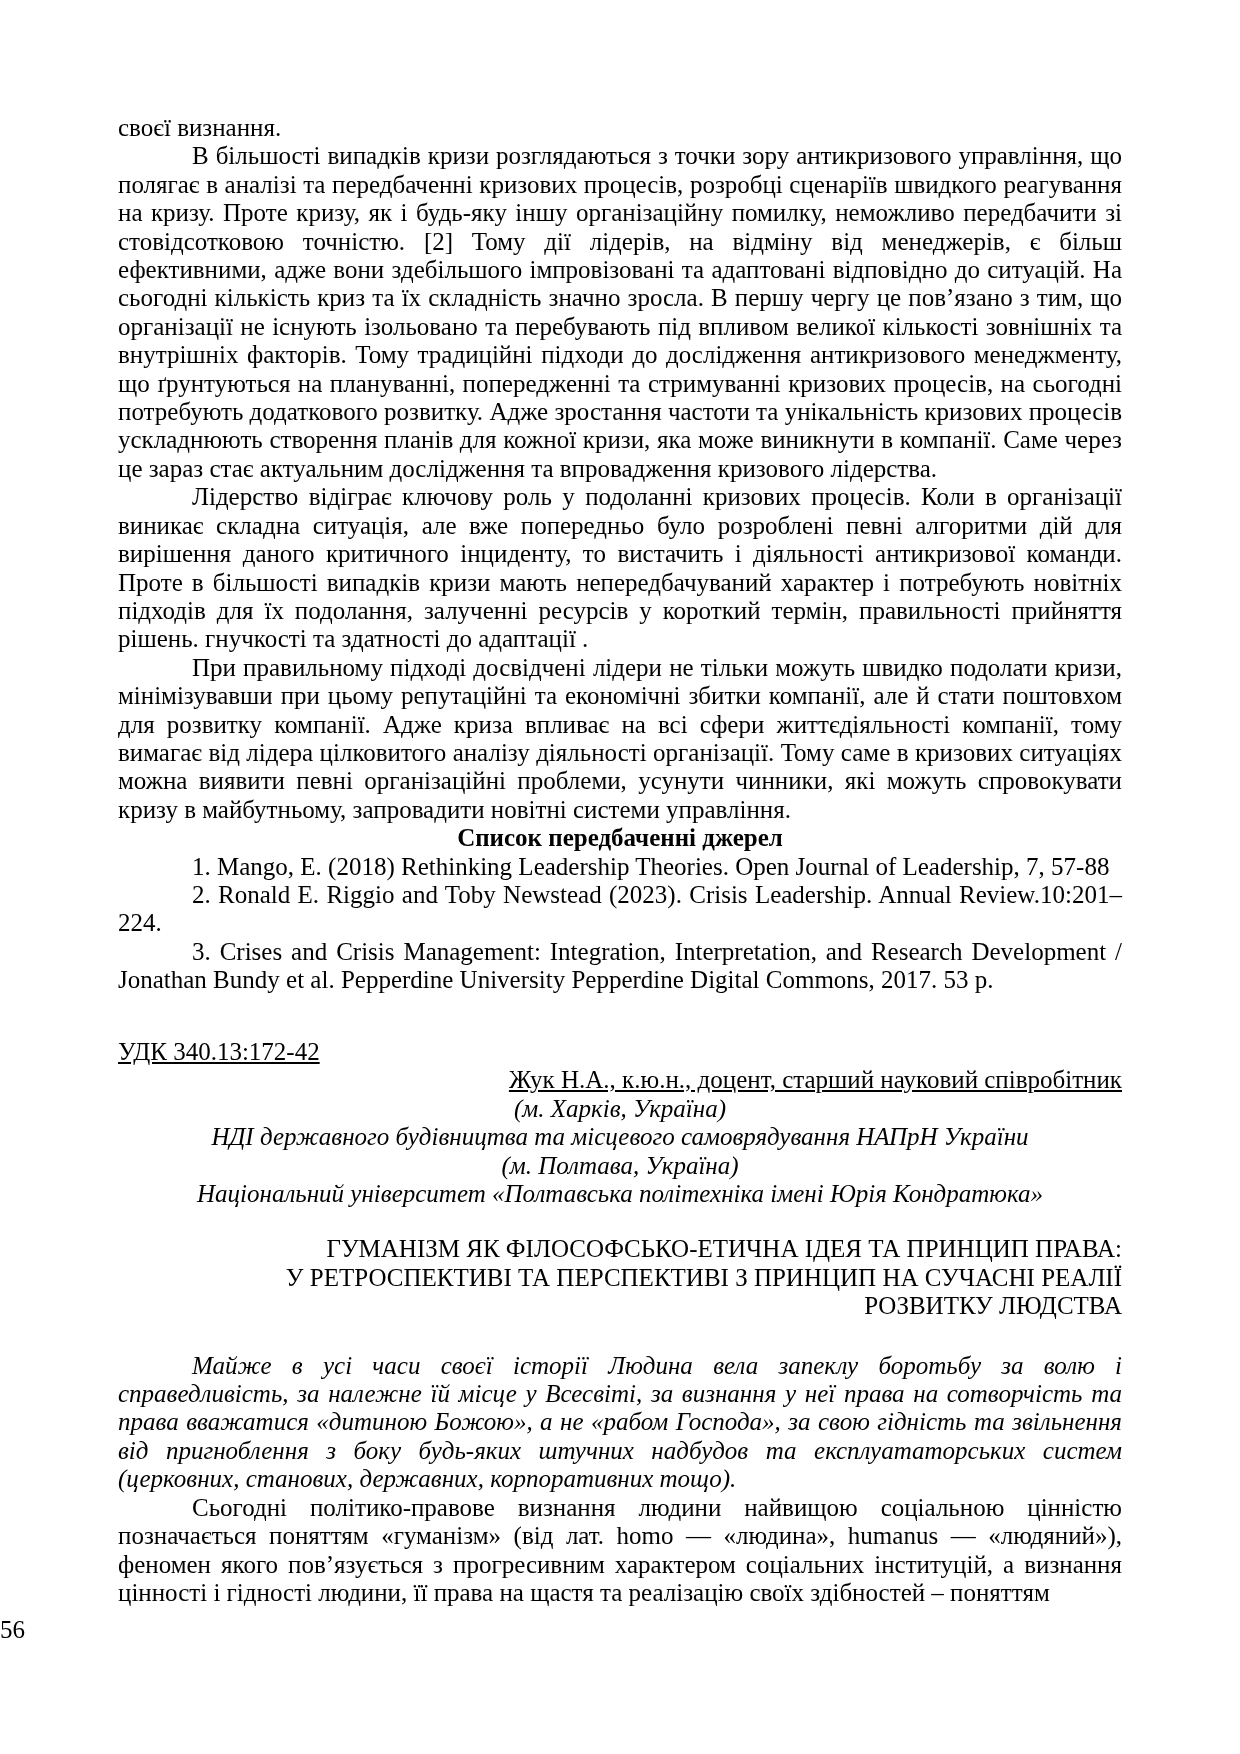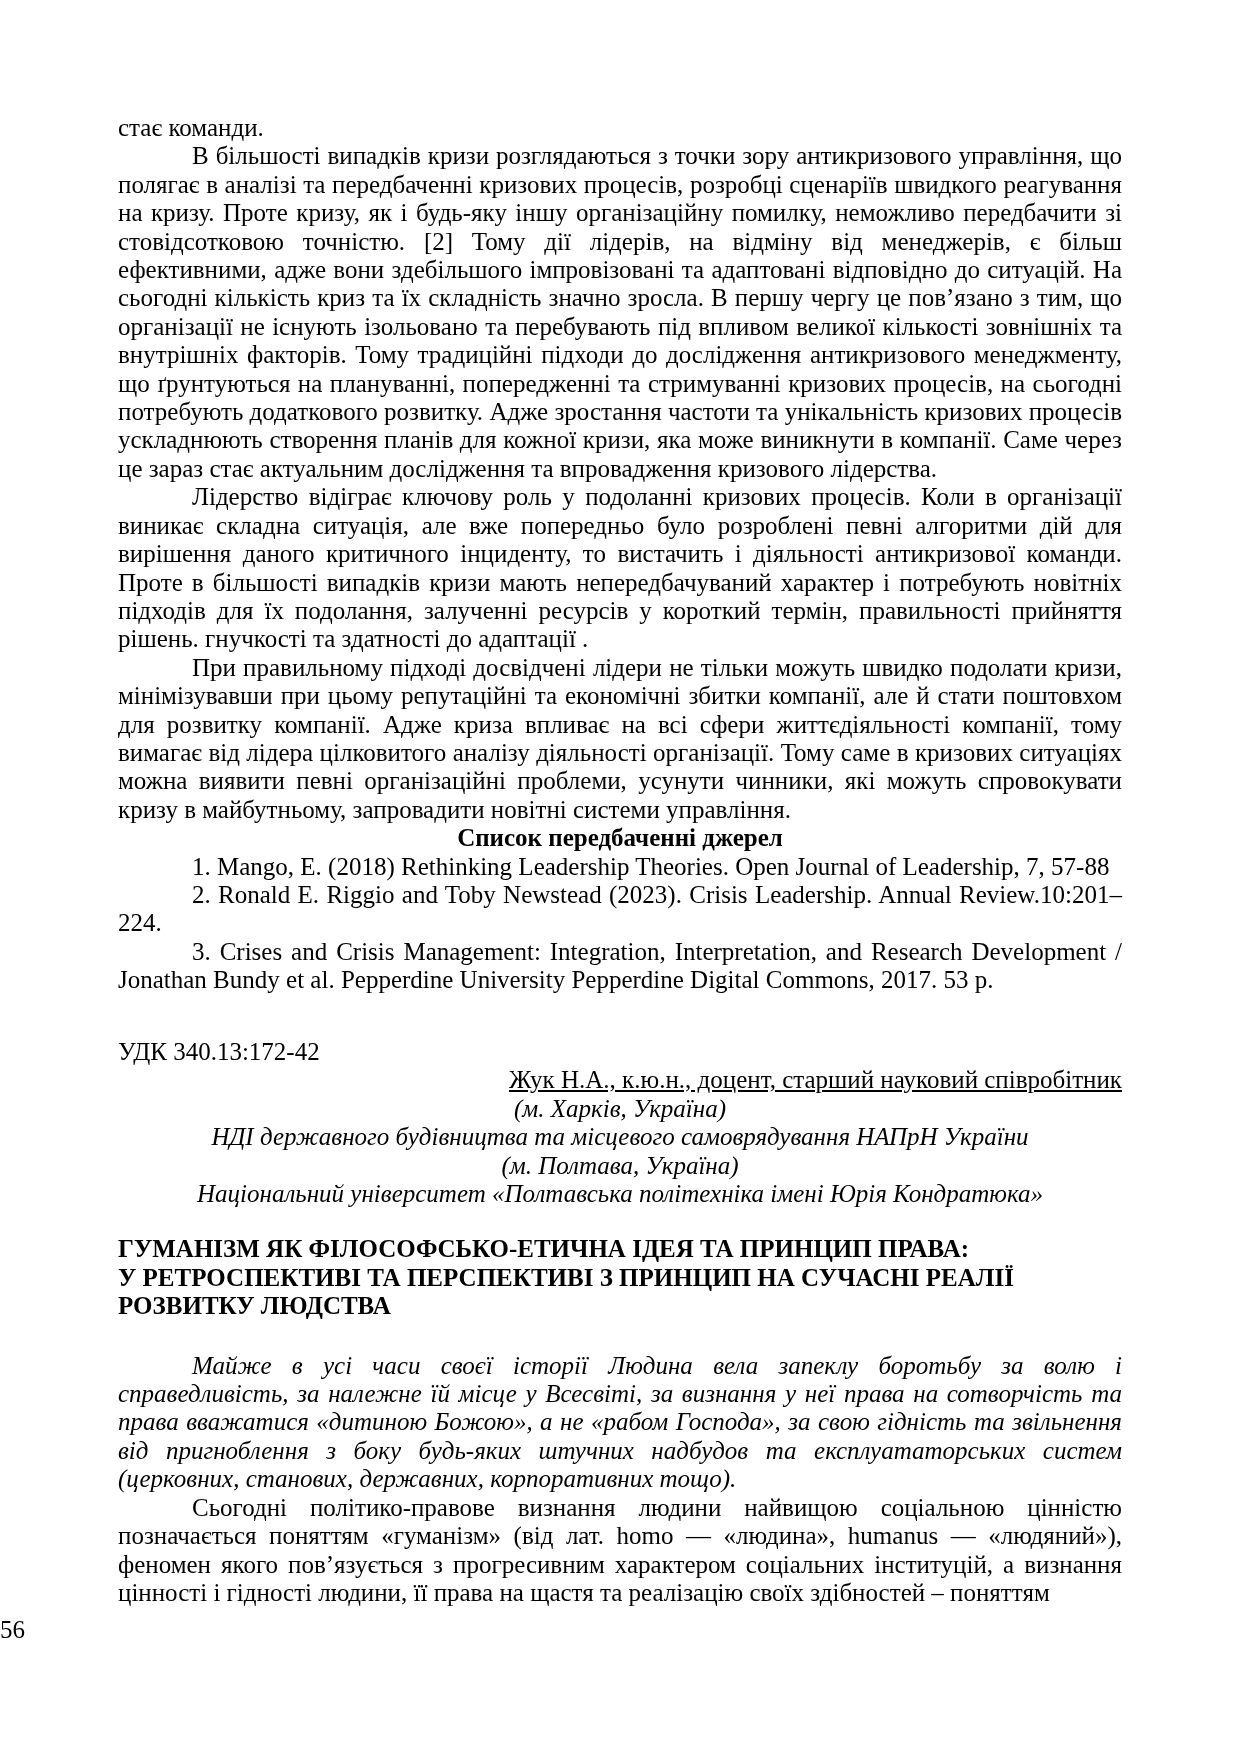--- a/index.html
+++ b/index.html
@@ -32,55 +32,56 @@
   }
   .noind { text-indent: 0; text-align: left; }
   .refs-heading {
     text-align: center;
     font-weight: bold;
     text-indent: 0;
   }
   .udc {
     text-align: left;
     text-indent: 0;
+    text-decoration: underline;
   }
   .author {
     text-align: right;
     text-indent: 0;
     text-decoration: underline;
   }
   .aff {
     text-align: center;
     text-indent: 0;
     font-style: italic;
   }
   .title {
     margin: 27px 0 0 0;
     padding: 0;
     font-size: 25px;
     line-height: 28.4px;
-    font-weight: bold;
-    text-align: left;
+    font-weight: normal;
+    text-align: right;
   }
   .title .tl { display: block; }
   .first-after-title { margin-top: 31px; font-style: italic; }
   .pagenum {
     position: absolute;
     top: 1616px;
     left: 0;
     width: 100%;
   }
 </style>
 </head>
 <body>
 
 <div class="page">
 
   <section class="col" id="sec1">
-    <p class="p noind">стає команди.</p>
+    <p class="p noind">своєї визнання.</p>
     <p class="p">В більшості випадків кризи розглядаються з точки зору антикризового управління, що полягає в аналізі та передбаченні кризових процесів, розробці сценаріїв швидкого реагування на кризу. Проте кризу, як і будь-яку іншу організаційну помилку, неможливо передбачити зі стовідсотковою точністю. [2] Тому дії лідерів, на відміну від менеджерів, є більш ефективними, адже вони здебільшого імпровізовані та адаптовані відповідно до ситуацій. На сьогодні кількість криз та їх складність значно зросла. В першу чергу це пов’язано з тим, що організації не існують ізольовано та перебувають під впливом великої кількості зовнішніх та внутрішніх факторів. Тому традиційні підходи до дослідження антикризового менеджменту, що ґрунтуються на плануванні, попередженні та стримуванні кризових процесів, на сьогодні потребують додаткового розвитку. Адже зростання частоти та унікальність кризових процесів ускладнюють створення планів для кожної кризи, яка може виникнути в компанії. Саме через це зараз стає актуальним дослідження та впровадження кризового лідерства.</p>
     <p class="p">Лідерство відіграє ключову роль у подоланні кризових процесів. Коли в організації виникає складна ситуація, але вже попередньо було розроблені певні алгоритми дій для вирішення даного критичного інциденту, то вистачить і діяльності антикризової команди. Проте в більшості випадків кризи мають непередбачуваний характер і потребують новітніх підходів для їх подолання, залученні ресурсів у короткий термін, правильності прийняття рішень. гнучкості та здатності до адаптації .</p>
     <p class="p">При правильному підході досвідчені лідери не тільки можуть швидко подолати кризи, мінімізувавши при цьому репутаційні та економічні збитки компанії, але й стати поштовхом для розвитку компанії. Адже криза впливає на всі сфери життєдіяльності компанії, тому вимагає від лідера цілковитого аналізу діяльності організації. Тому саме в кризових ситуаціях можна виявити певні організаційні проблеми, усунути чинники, які можуть спровокувати кризу в майбутньому, запровадити новітні системи управління.</p>
     <p class="refs-heading">Список передбаченні джерел</p>
     <p class="p">1. Mango, E. (2018) Rethinking Leadership Theories. Open Journal of Leadership, 7, 57-88</p>
     <p class="p">2. Ronald E. Riggio and Toby Newstead (2023). Crisis Leadership. Annual Review.10:201–224.</p>
     <p class="p">3. Crises and Crisis Management: Integration, Interpretation, and Research Development / Jonathan Bundy et al. Pepperdine University Pepperdine Digital Commons, 2017. 53 p.</p>
   </section>
 
   <section class="col" id="sec2">

